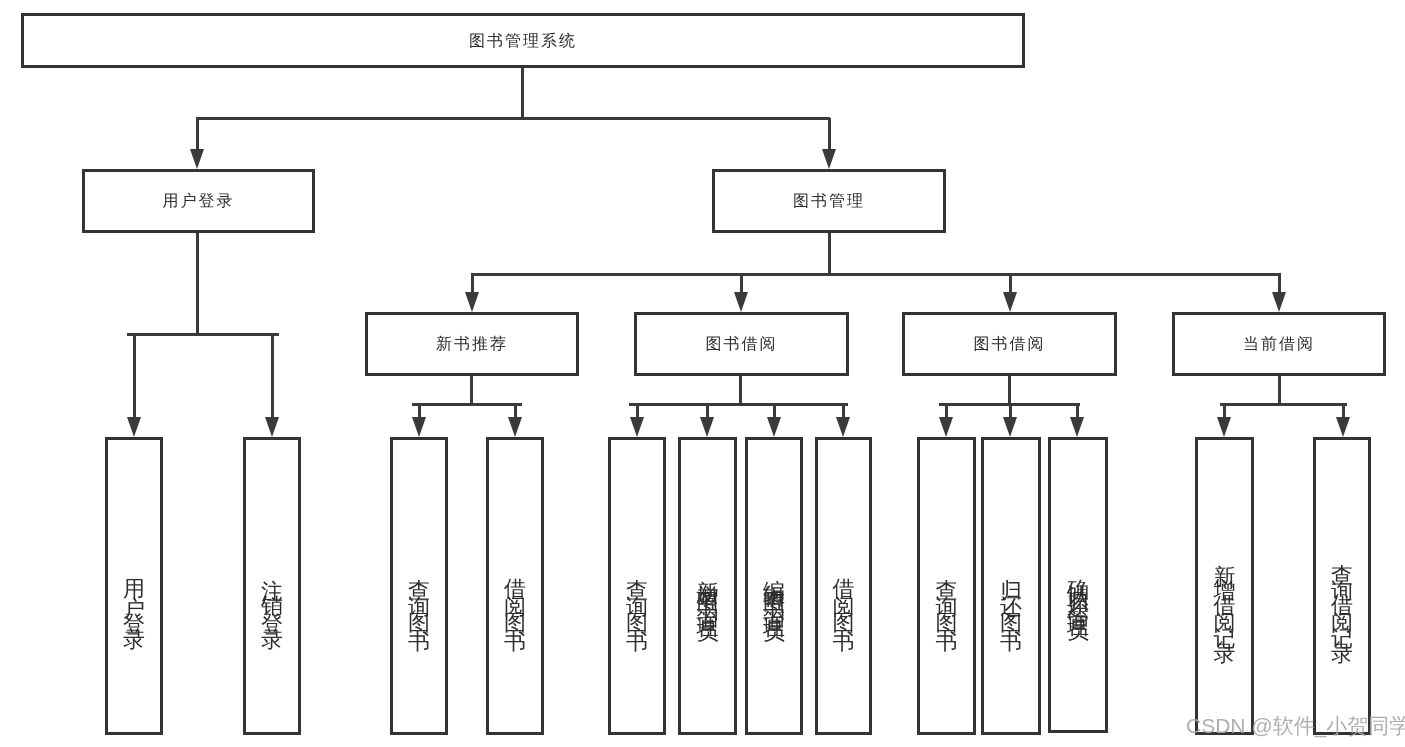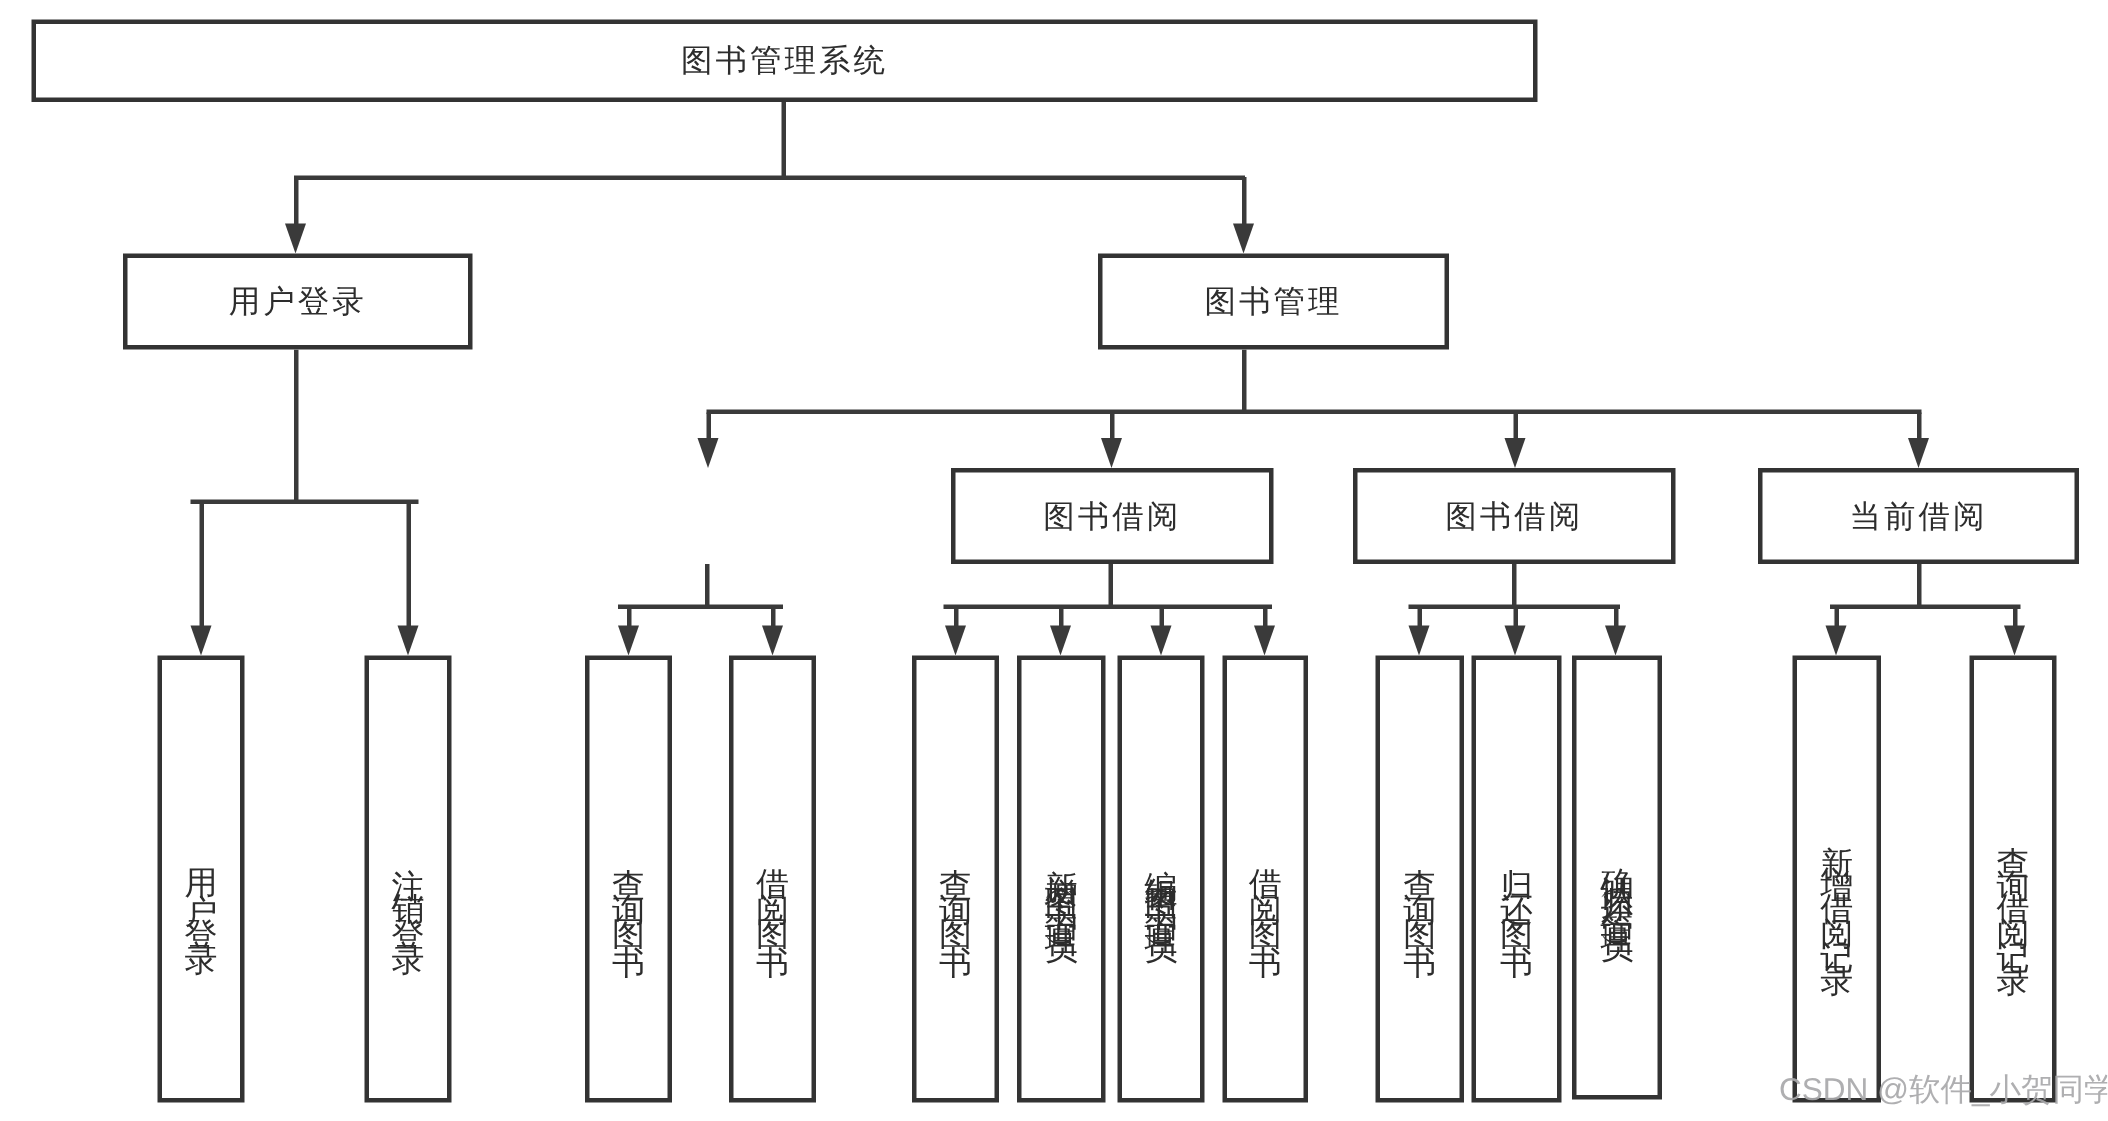--- a/index.html
+++ b/index.html
@@ -18,21 +18,21 @@
   
   .node {
     position: absolute;
     box-sizing: border-box;
     border: 3px solid #333333;
     background: #ffffff;
     display: flex;
     align-items: center;
     justify-content: center;
     color: #2d2d2d;
-    font-size: 21px;
+    font-size: 16px;
     letter-spacing: 2px;
     line-height: 1;
   }
   .leaf { font-size: 22px; }
   .v-text {
     writing-mode: vertical-rl;
     text-orientation: mixed;
     white-space: nowrap;
   }
   .ls4 { letter-spacing: 17px; margin-top: 17px; }
@@ -174,24 +174,27 @@
       <div class="head"></div>
   </div>
 
   <div class="node" style="left:21px; top:13px; width:1004px; height:55px;">
     <span>图书管理系统</span>
   </div>
 
   <div class="node" style="left:82px; top:169px; width:233px; height:64px;">
     <span>用户登录</span>
   </div>
-  <div class="node" style="left:712px; top:169px; width:234px; height:64px;margin-left:20px;">
+  <div class="node" style="left:712px; top:169px; width:234px; height:64px;">
     <span>图书管理</span>
   </div>
 
+  <div class="node" style="left:365px; top:312px; width:214px; height:64px;">
+    <span>新书推荐</span>
+  </div>
   <div class="node" style="left:634px; top:312px; width:215px; height:64px;">
     <span>图书借阅</span>
   </div>
   <div class="node" style="left:902px; top:312px; width:215px; height:64px;">
     <span>图书借阅</span>
   </div>
   <div class="node" style="left:1172px; top:312px; width:214px; height:64px;">
     <span>当前借阅</span>
   </div>
 

